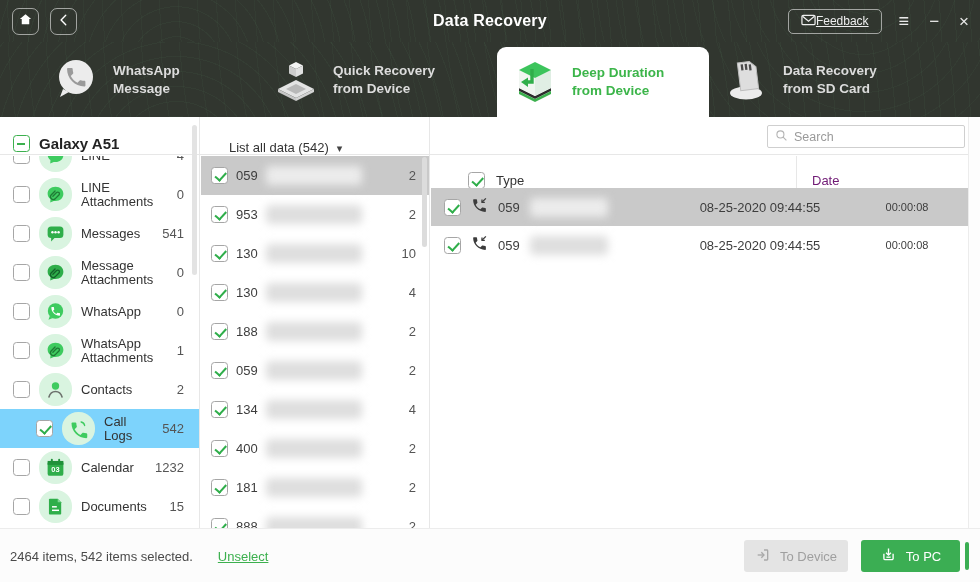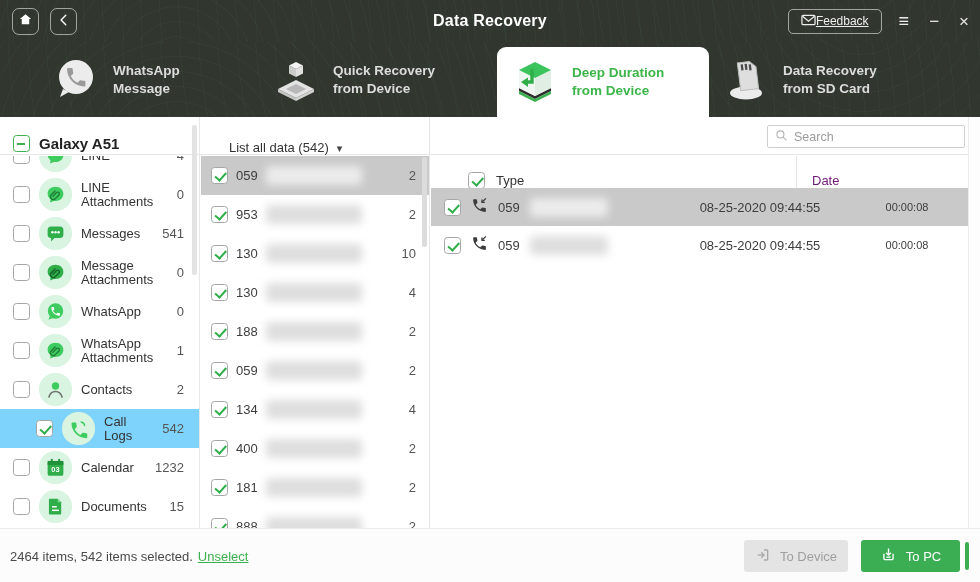--- a/index.html
+++ b/index.html
@@ -103,21 +103,21 @@
   .t-num { font-size:13px; color:#3d3d3d; }
   .t-type .blur { width:78px; }
   .t-date { flex:0 0 172px; font-size:13px; color:#3d3d3d; text-align:center; }
   .t-dur { flex:0 0 122px; font-size:11px; color:#3d3d3d; text-align:center; }
   .v-scroll-track { position:absolute; top:117px; bottom:54px; right:0; width:12px; border-left:1px solid #ececec; background:#fdfdfd; cursor:pointer; }
 
   
   .footer { position:absolute; left:0; right:0; bottom:0; height:54px; background:#fcfcfc; border-top:1px solid #ececec; }
   .summary { position:absolute; left:10px; top:0; height:54px; display:flex; align-items:center; gap:5px;
     font-size:13px; color:#4a4a4a; }
-  .unselect { color:#3cb04e; text-decoration:underline; cursor:pointer; }
+  .unselect { color:#3cb04e; text-decoration:underline; cursor:pointer;margin-left:20px; }
   .f-btn { position:absolute; top:11px; height:32px; border:none; border-radius:3px; display:flex;
     align-items:center; justify-content:center; gap:9px; font-size:13px; cursor:pointer;
     font-family:"Liberation Sans", sans-serif; }
   .btn-device { right:132px; width:104px; background:#e4e4e4; color:#9f9f9f; }
   .btn-pc { right:20px; width:99px; background:#3bae53; color:#fff; }
   .green-strip { position:absolute; right:11px; top:13px; width:4px; height:28px; border-radius:2px; background:#3bae53; }
 </style>
 </head>
 <body>
 

